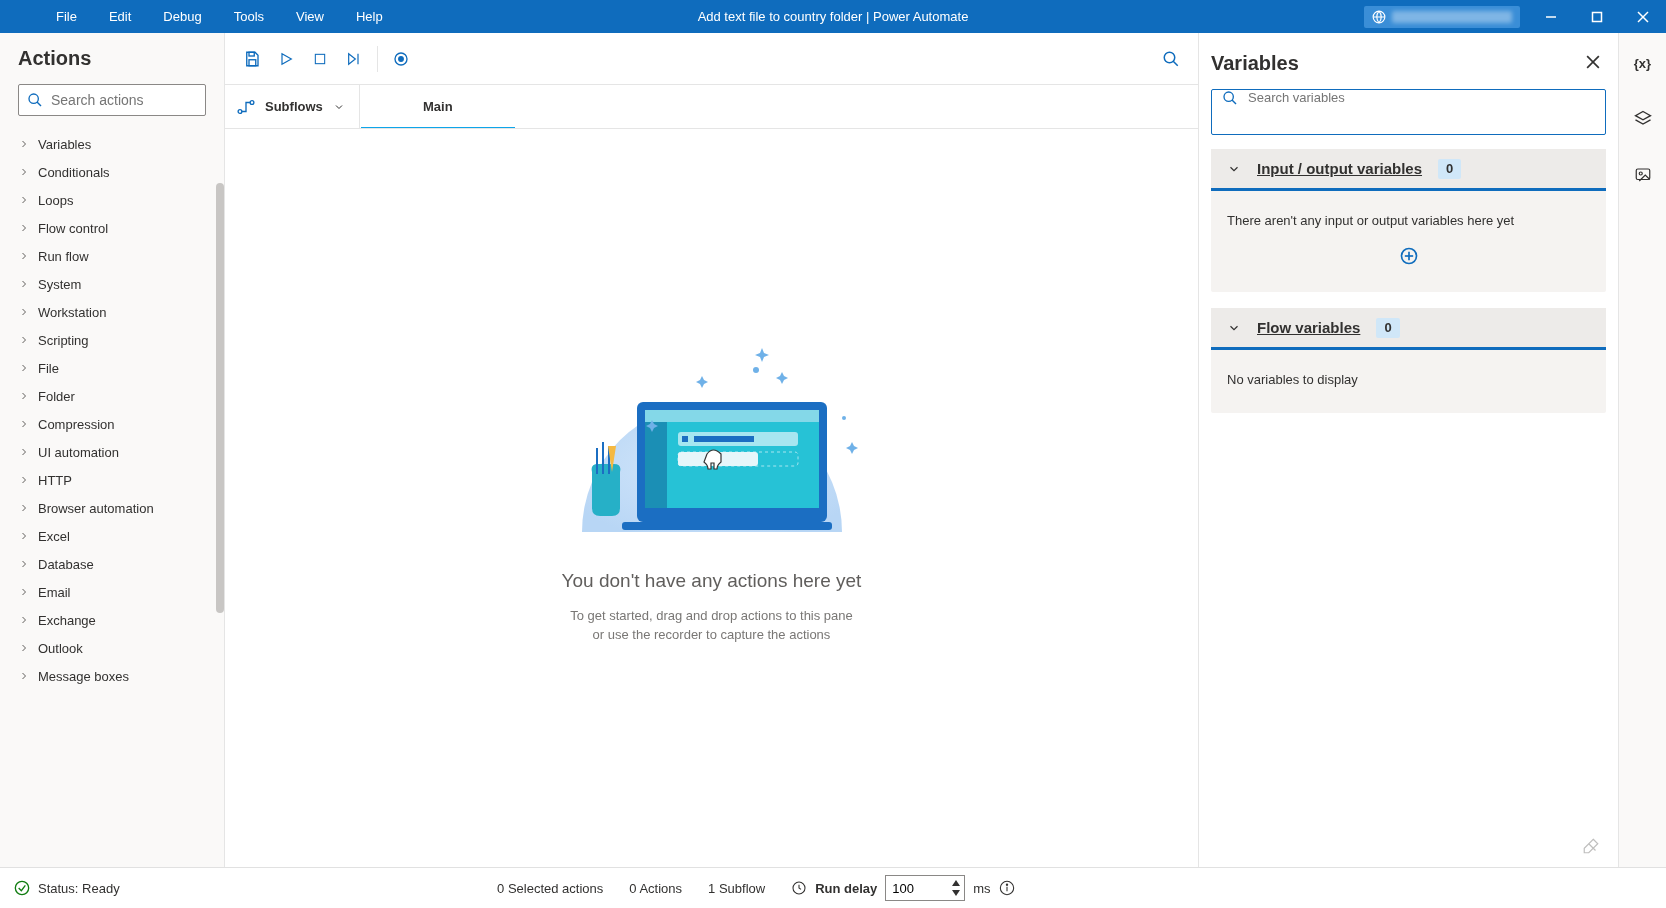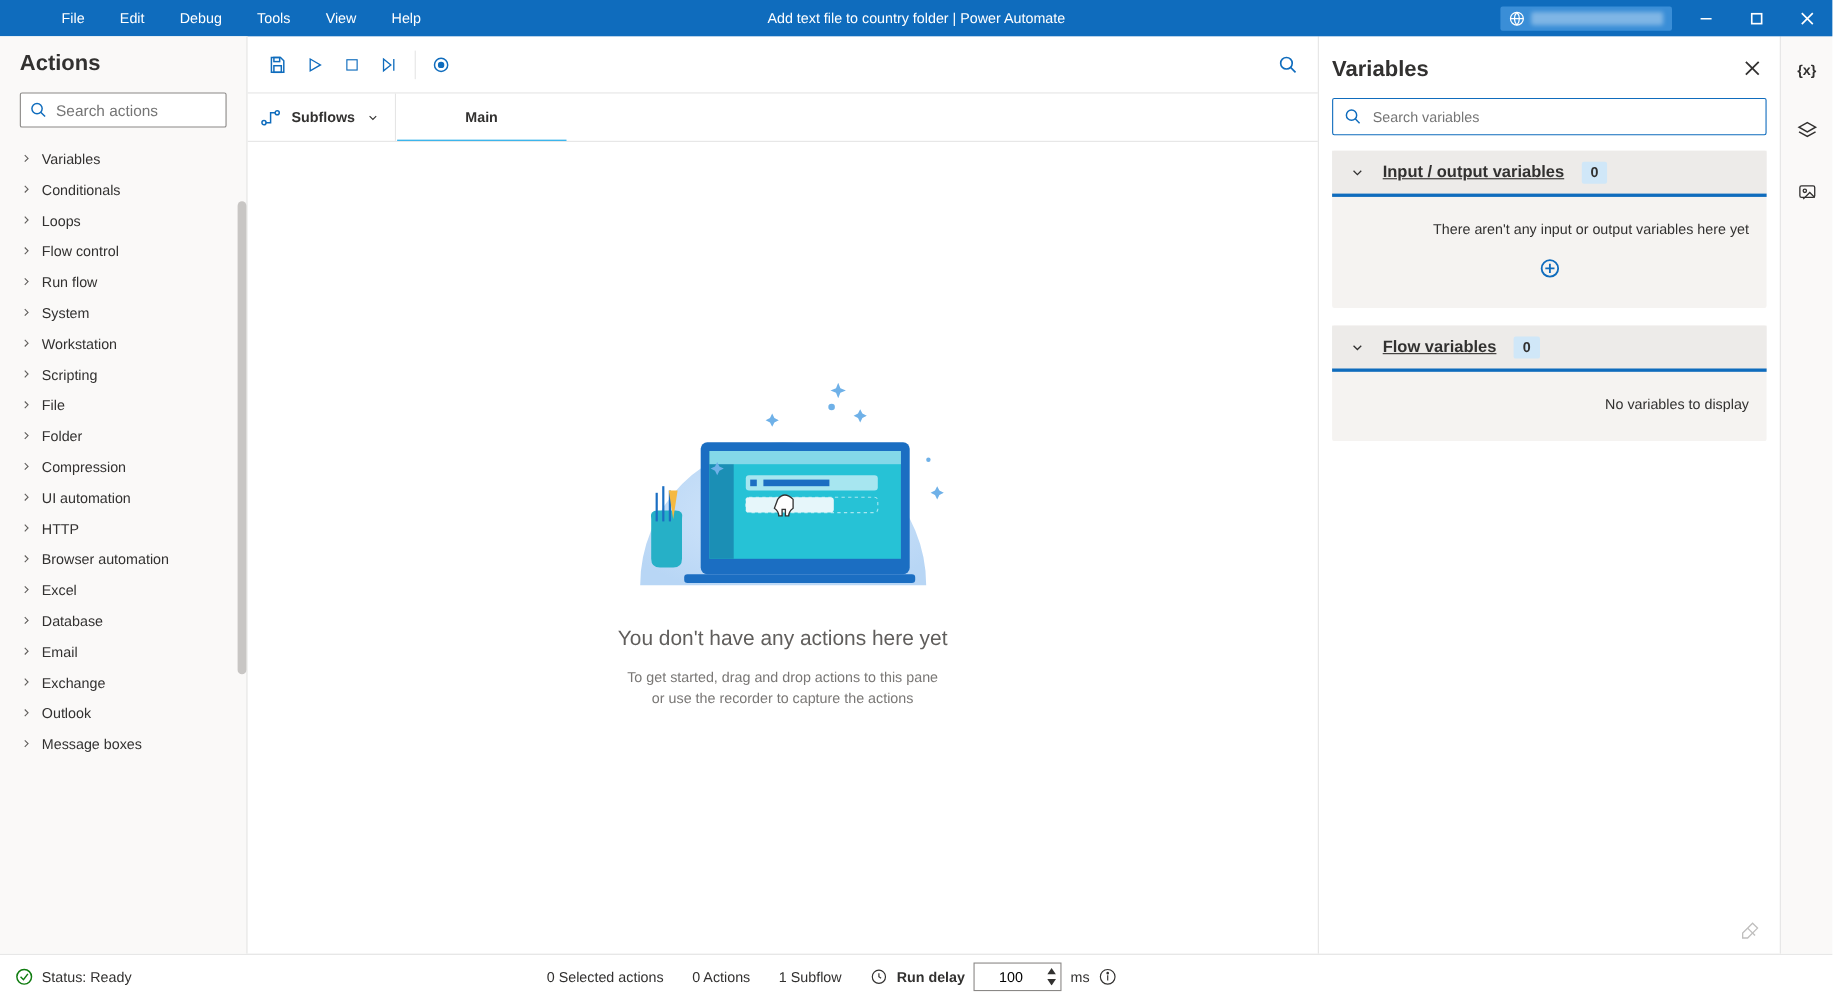--- a/index.html
+++ b/index.html
@@ -47,39 +47,39 @@
   .tab-main { display:flex; align-items:center; justify-content:center; width:154px; border-bottom:1px solid #0ea5e9; font-weight:600; color:#323130; margin-left:1px; }
   .empty-state { flex:1; display:flex; flex-direction:column; align-items:center; justify-content:center; padding-bottom:40px; }
   .empty-svg { margin-bottom: 28px; }
   .empty-title { font-size:19px; color:#605e5c; margin-bottom:14px; }
   .empty-sub { color:#797775; text-align:center; line-height:1.5; }
   
   .vars-panel { grid-row:1 / span 2; grid-column:3; border-left:1px solid #e5e5e5; display:flex; flex-direction:column; padding: 8px 12px 8px 12px; }
   .vars-header { display:flex; align-items:center; justify-content:space-between; height:44px; }
   .vars-header h2 { font-size:20px; font-weight:600; }
   .vars-header .close { padding:6px; }
-  .vars-search { margin: 4px 0 14px; height: 34px; border: 1px solid #0f6cbd; border-radius: 2px; display:flex; align-items:center; padding: 0 10px; }
+  .vars-search { margin: 4px 0 14px; height: 46px; border: 1px solid #0f6cbd; border-radius: 2px; display:flex; align-items:flex-start; padding: 0 10px; }
   .vars-search svg { stroke:#0f6cbd; margin-right:10px; }
   .vars-search input { border:none; outline:none; flex:1; font-size:13px; background:transparent; }
   .var-section { background:#f5f3f1; border-radius:2px; margin-bottom:16px; }
   .var-sec-header { height:42px; display:flex; align-items:center; padding:0 16px; gap:16px; background:#edebe9; border-bottom:3px solid #0f6cbd; }
   .var-sec-header .title { font-weight:600; font-size:15px;text-decoration:underline; }
   .var-sec-header .badge { background:#d0e7f8; padding:0 8px; height:20px; display:flex; align-items:center; border-radius:2px; font-weight:600; }
-  .var-sec-body { padding: 22px 16px 26px; text-align:right; color:#323130; }
+  .var-sec-body { padding: 22px 16px 26px; text-align:left; color:#323130; }
   .var-plus { margin-top:18px; display:flex; justify-content:center; }
   .sweep { margin-top:auto; display:flex; justify-content:flex-end; padding:4px 6px; opacity:0.4; }
   
   .right-rail { grid-row:1 / span 2; grid-column:4; border-left:1px solid #e5e5e5; display:flex; flex-direction:column; align-items:center; padding-top:14px; gap:24px; background:#faf9f8; }
   .rail-btn { width:36px; height:32px; display:flex; align-items:center; justify-content:center; }
   
   .statusbar { height:40px; display:flex; align-items:center; padding:0 14px; font-size:13px; }
   .statusbar .sb-left { display:flex; align-items:center; gap:8px; }
   .statusbar .sb-center { margin-left:auto; margin-right:auto; display:flex; align-items:center; gap:26px; }
   .statusbar .sb-group { display:flex; align-items:center; gap:8px; }
-  .num-input { width:80px; height:26px; border:1px solid #8a8886; display:flex; align-items:center; padding:0 22px; position:relative; }
+  .num-input { width:80px; height:26px; border:1px solid #8a8886; display:flex; align-items:center; padding:0 6px; position:relative; }
   .num-input input { border:none; outline:none; width:48px; font-size:13px; }
   .num-input .spinners { position:absolute; right:4px; top:2px; display:flex; flex-direction:column; }
   .num-input .spinners div { height:10px; display:flex; align-items:center; }
 </style>
 </head>
 <body>
 
 <div class="titlebar">
   <div class="menu-items">
     <div class="menu-item">File</div>

